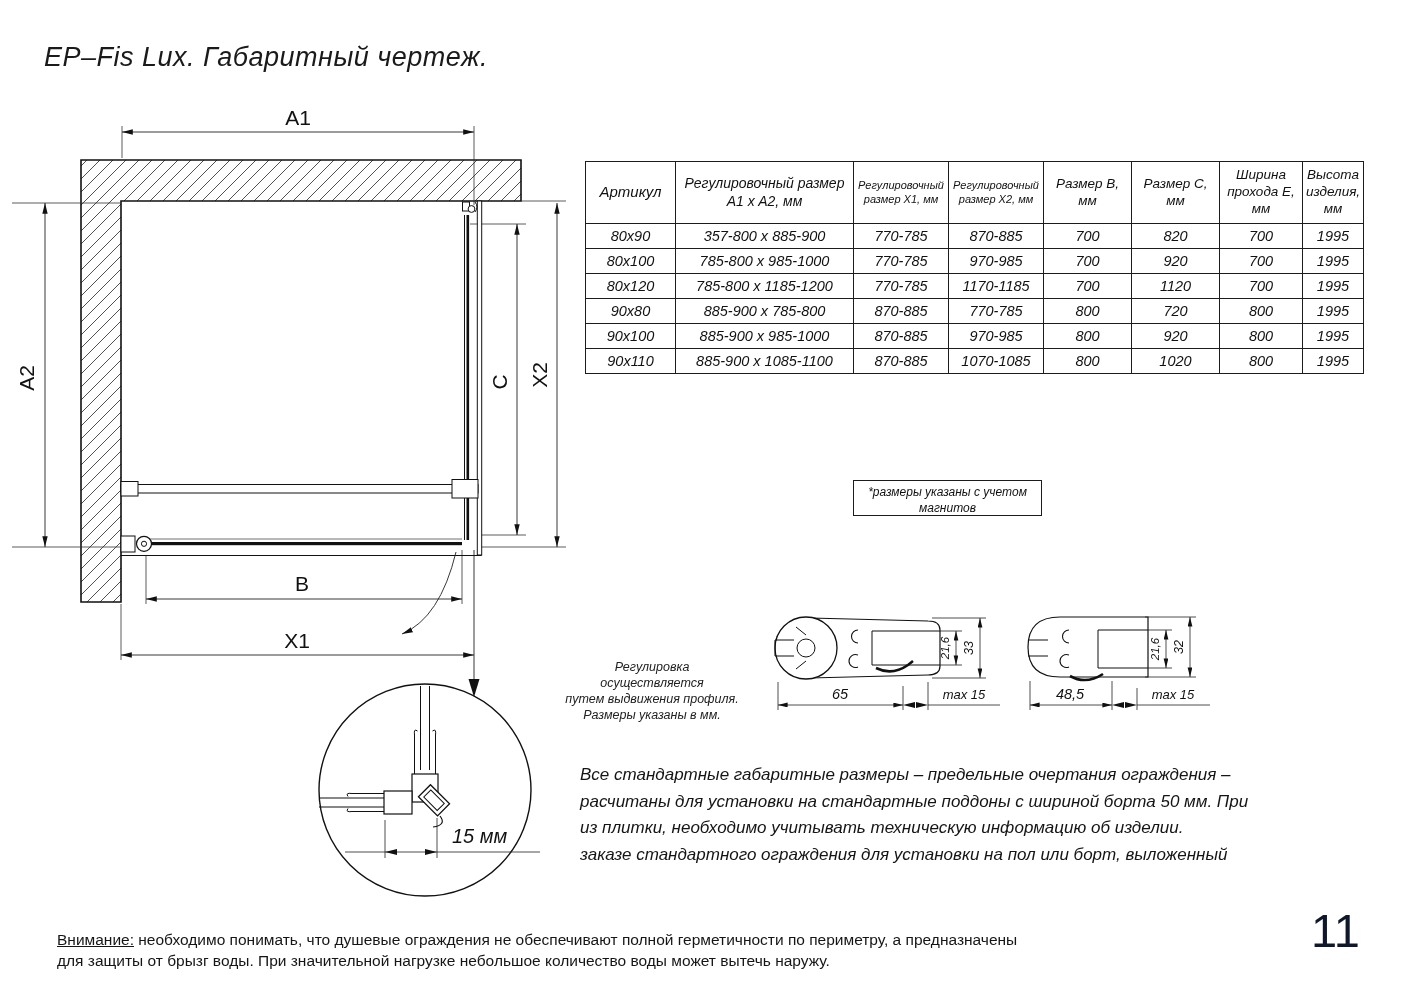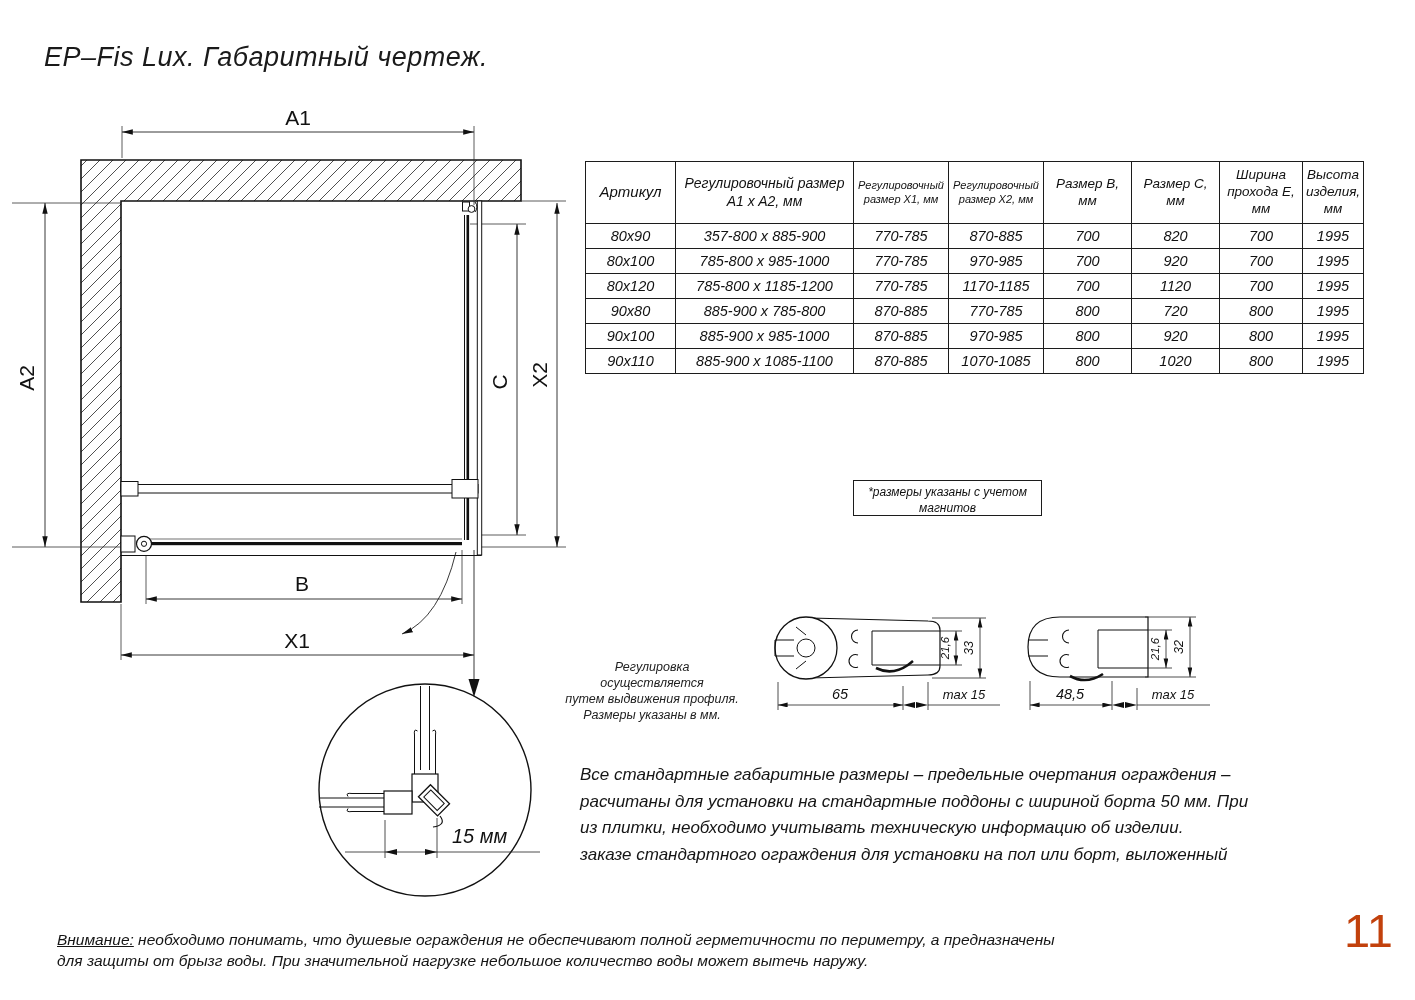--- a/index.html
+++ b/index.html
@@ -19,24 +19,24 @@
   #spec-table .h-big{font-size:14px;}
   #spec-table .h-sm{font-size:11px;}
   #footnote-box{left:853px;top:480px;width:189px;height:36px;border:1.5px solid #1c1c1c;
               font-size:12px;font-style:italic;text-align:center;line-height:16px;padding-top:3px;
               box-sizing:border-box;background:#fff;}
   
   #adjust-note{left:562px;top:630px;width:180px;font-size:12.5px;font-style:italic;
               text-align:center;line-height:16px;color:#222;margin-top:29px;}
   #paragraph{left:580px;top:762px;width:740px;font-size:17px;font-style:italic;
               line-height:26.5px;color:#151515;}
-  #warning{left:57px;top:929px;width:1040px;font-size:15.5px;font-style:italic;
+  #warning{left:57px;top:929px;width:1040px;font-size:15.5px;
               line-height:21px;color:#151515;}
   #warning .ul{text-decoration:underline;}
-  #page-number{left:1344px;top:903px;font-size:47px;color:#c2410c;}
+  #page-number{left:1311px;top:903px;font-size:47px;color:#0f172a;}
   svg text{fill:#111;}
   .lbl{font-size:21px;font-style:normal;}
   .dim{font-style:italic;}
 </style>
 </head>
 <body>
 
 <div id="page">
 
   <div id="title" class="abs">EP–Fis Lux. Габаритный чертеж.</div>

